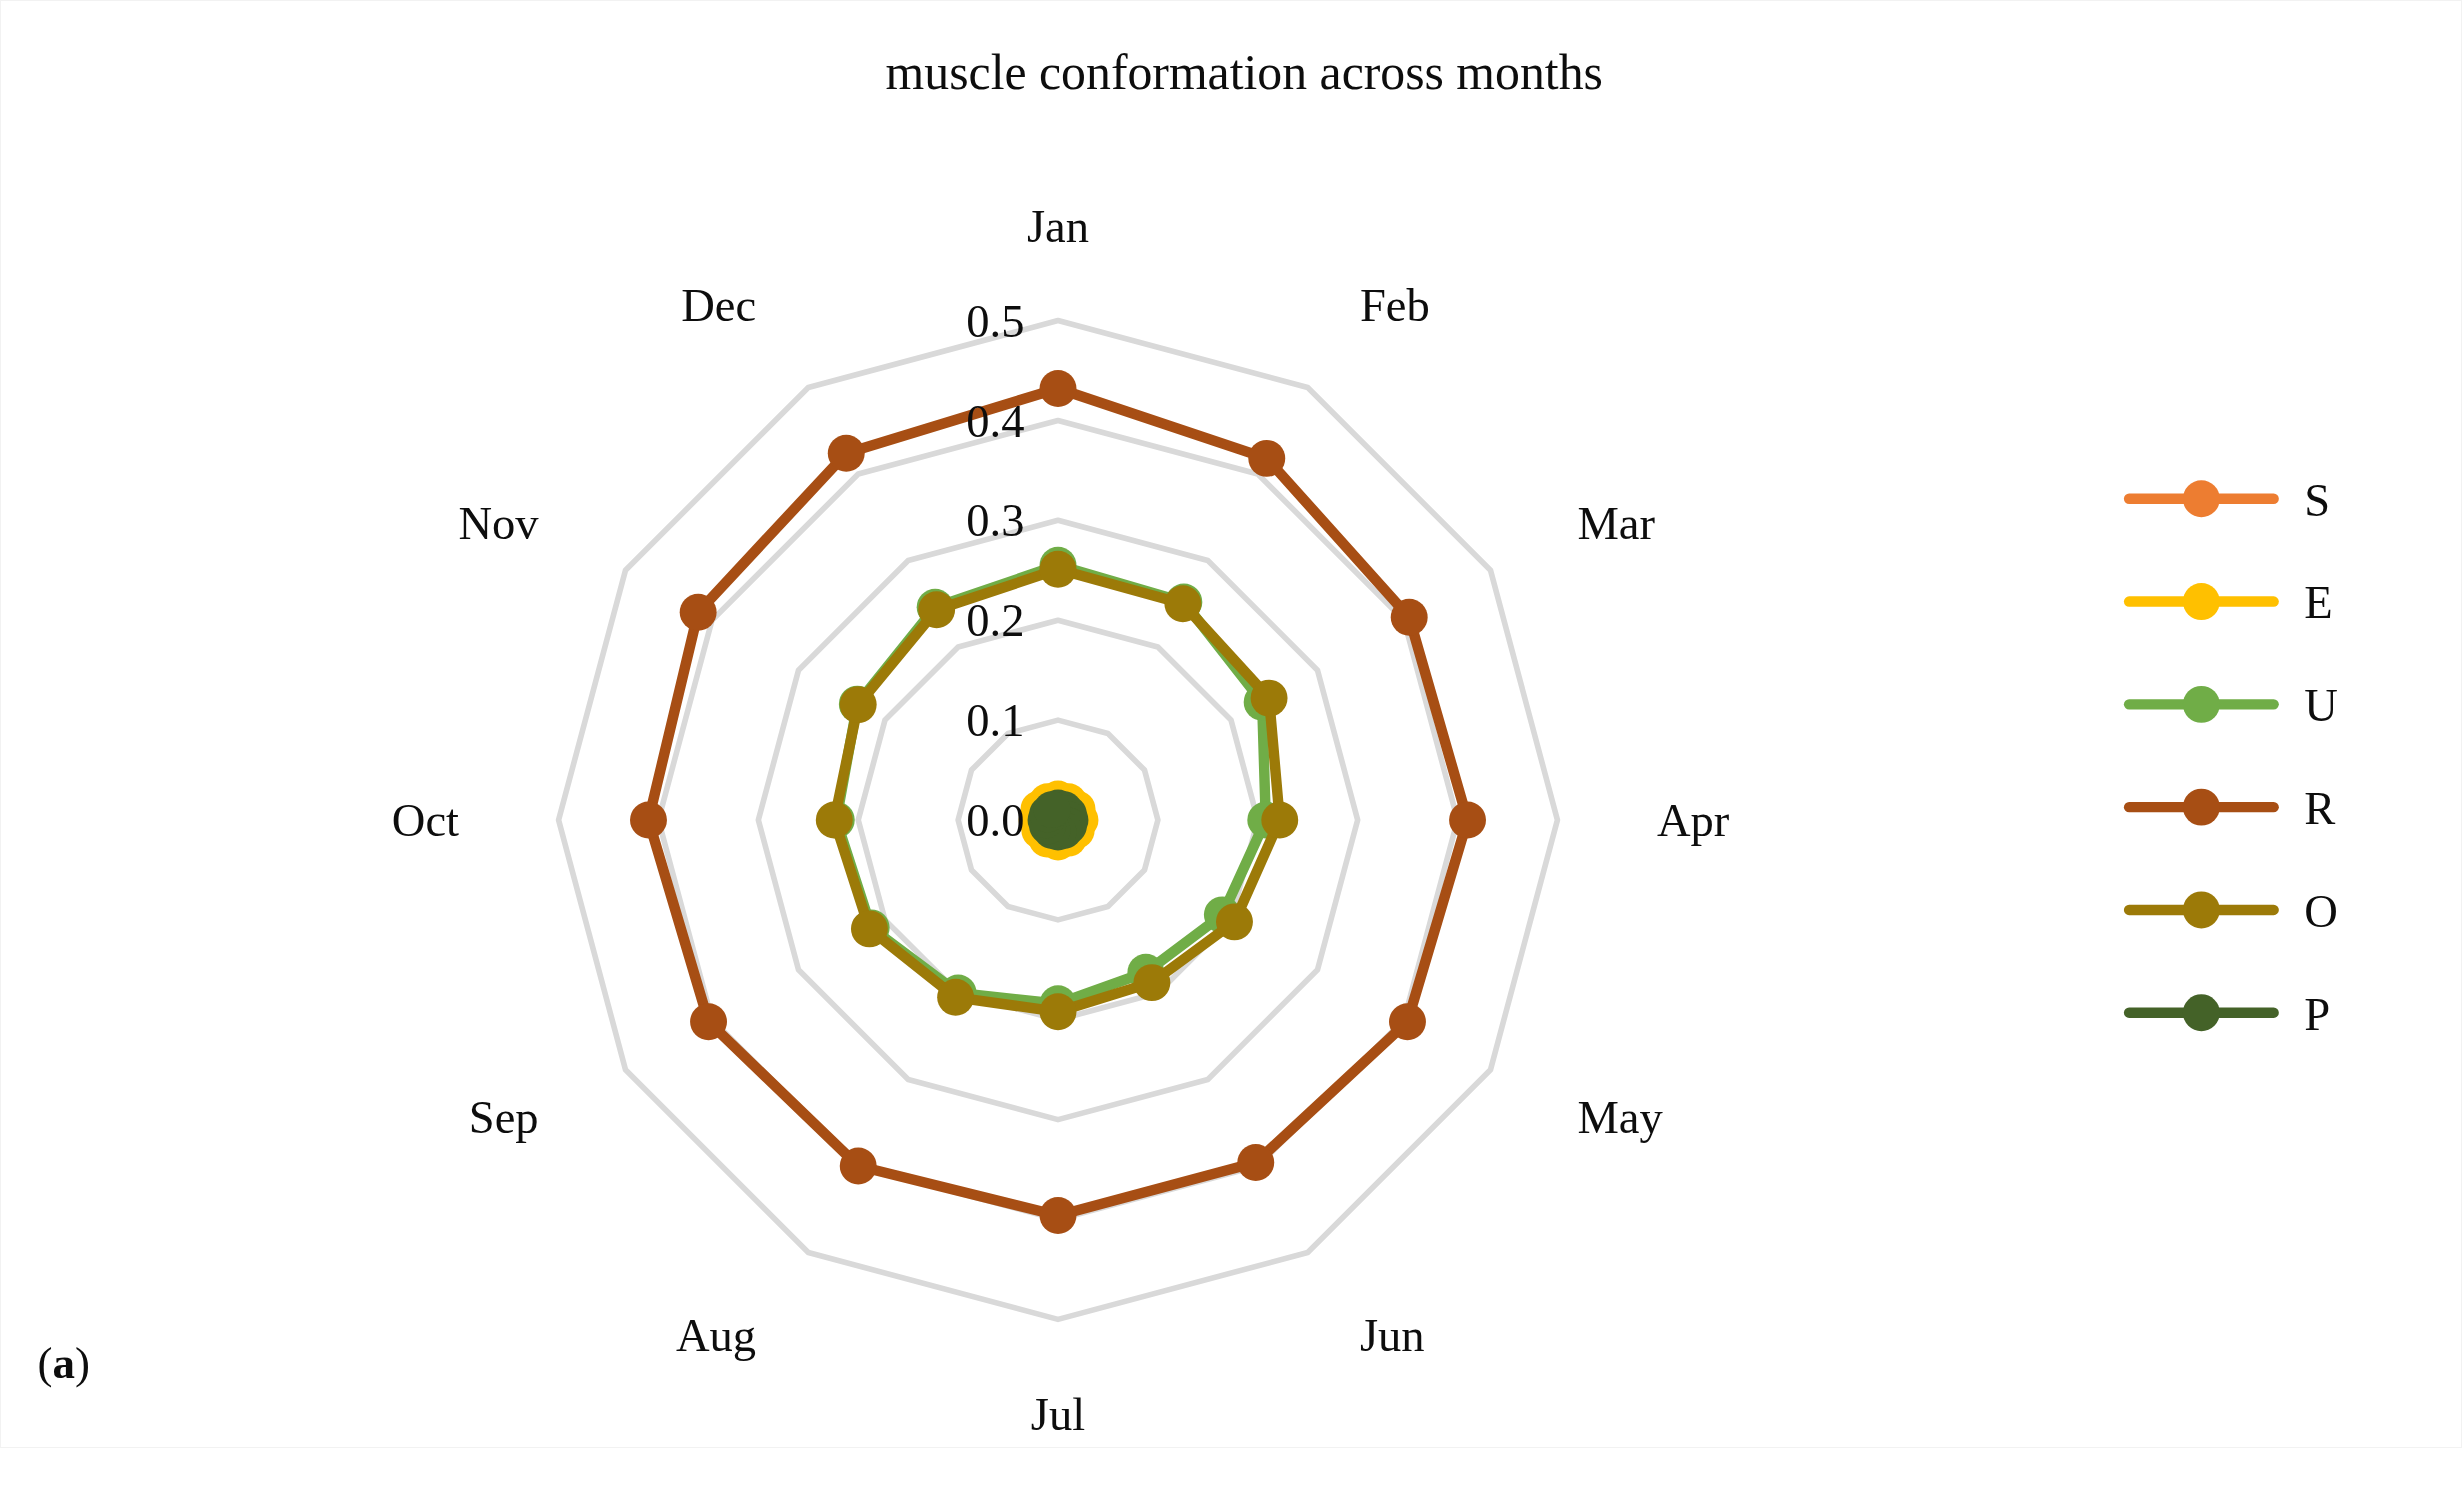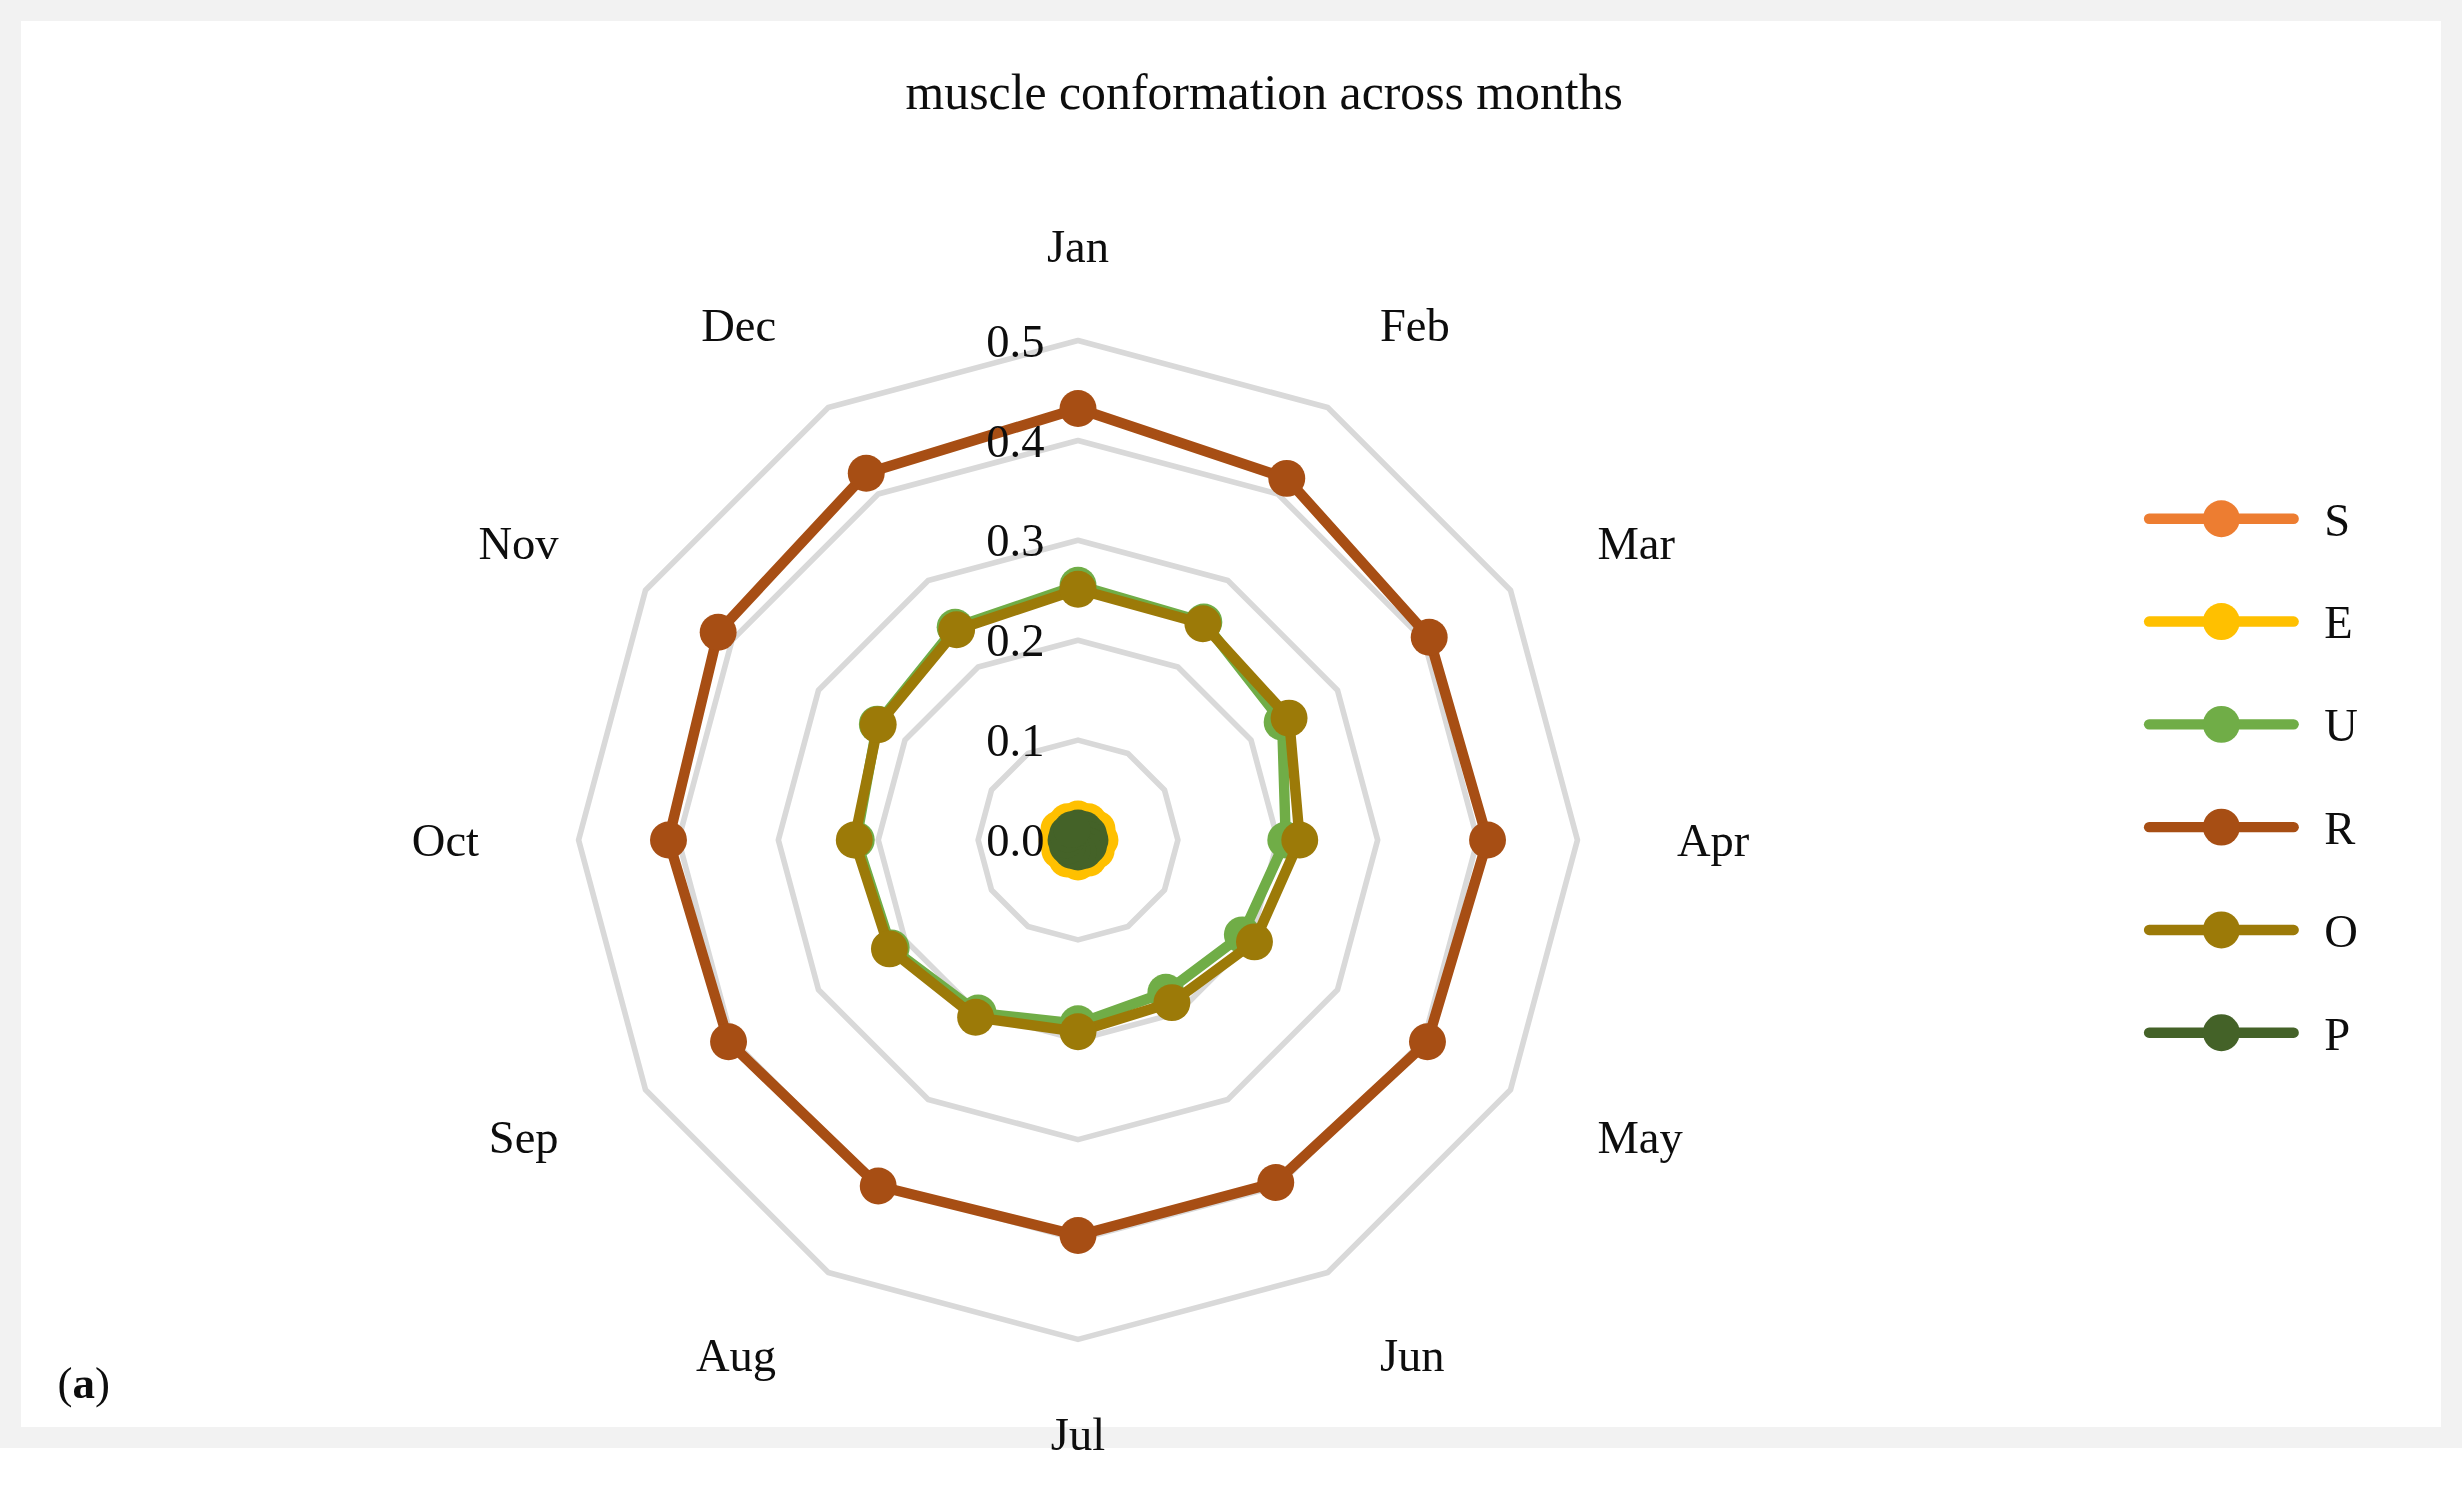--- a/index.html
+++ b/index.html
@@ -12,21 +12,21 @@
     height: 1506px;
     font-family: "Liberation Serif", "DejaVu Serif", serif;
     overflow: hidden;
   }
   #page {
     position: relative;
     width: 2462px;
     height: 1448px;
     background: #f2f2f2;
     box-sizing: border-box;
-    padding: 21px;
+    padding: 1px;
   }
   #figure-card {
     position: relative;
     width: 100%;
     height: 100%;
     background: #ffffff;
     box-sizing: border-box;
   }
   #chart-svg {
     position: absolute;

